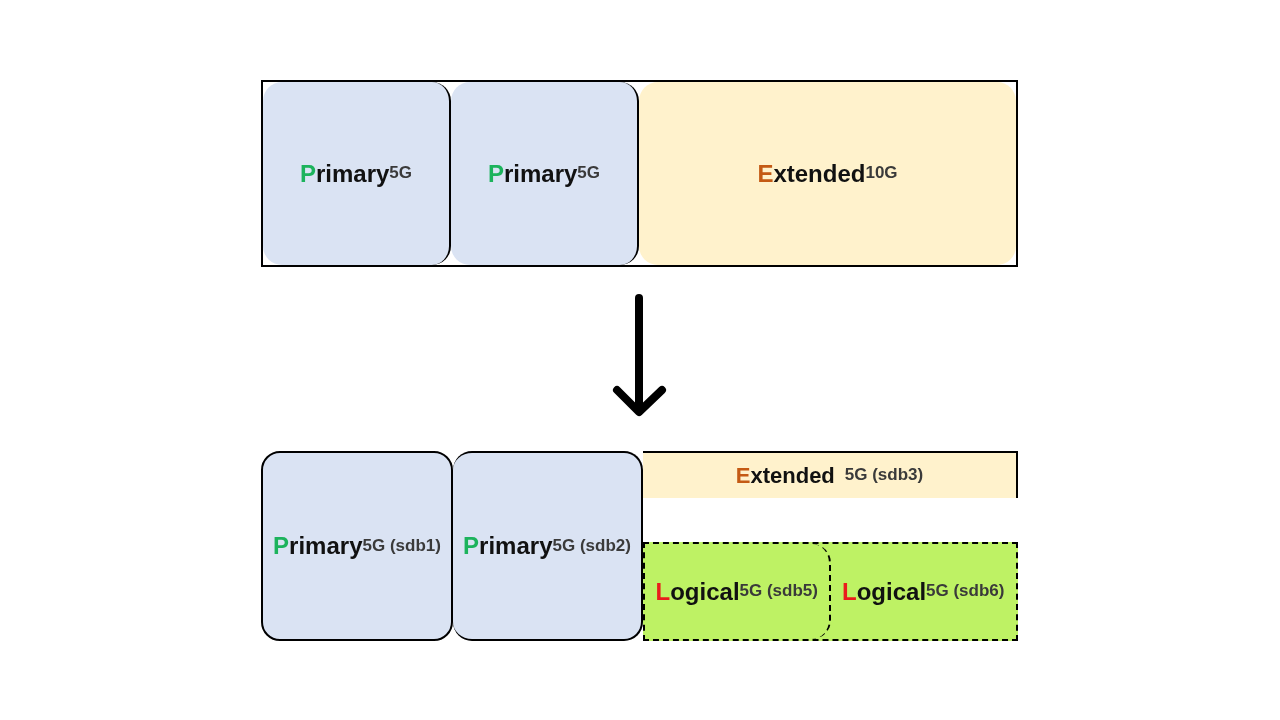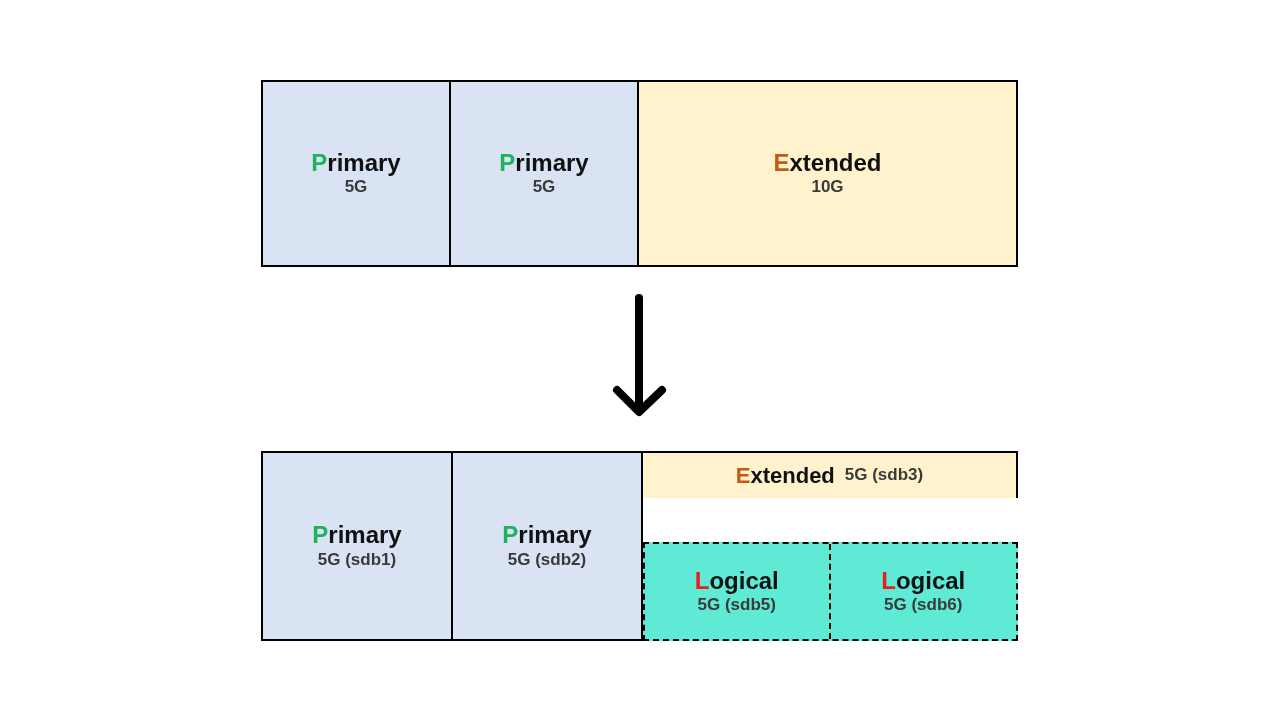--- a/index.html
+++ b/index.html
@@ -12,23 +12,24 @@
     width: 1280px;
     height: 720px;
     background: #ffffff;
     overflow: hidden;
   }
 
   
   .cell {
     box-sizing: border-box;
     display: flex;
-    flex-direction: column;
+    flex-direction: row;
     align-items: center;
     justify-content: center;
+    border-radius: 19px;
   }
   .title {
     font-weight: bold;
     font-size: 24px;
     color: #111111;
     line-height: 1.15;
     white-space: nowrap;
   }
   .subtitle {
     font-size: 17px;
@@ -100,21 +101,21 @@
     flex-direction: row;
     align-items: center;
     justify-content: center;
     gap: 10px;
   }
   .ext-strip .title { font-size: 22px; }
   .logical-row {
     box-sizing: border-box;
     flex: 1 1 auto;
     display: flex;
-    background: #5eead4;
+    background: #bef264;
     border: 2px dashed #000;
     margin-top: 44px;
   }
   .logical-row .l-cell {
     box-sizing: border-box;
     flex: 1 1 50%;
   }
   .logical-row .l-cell.first { border-right: 2px dashed #000; }
 </style>
 </head>

